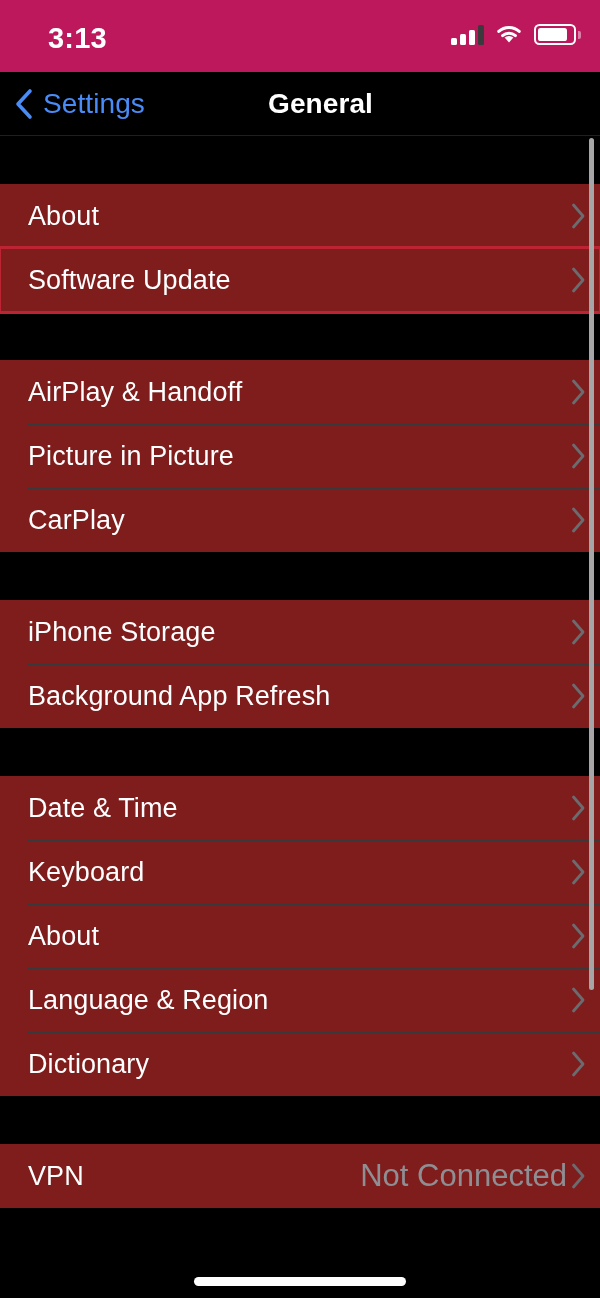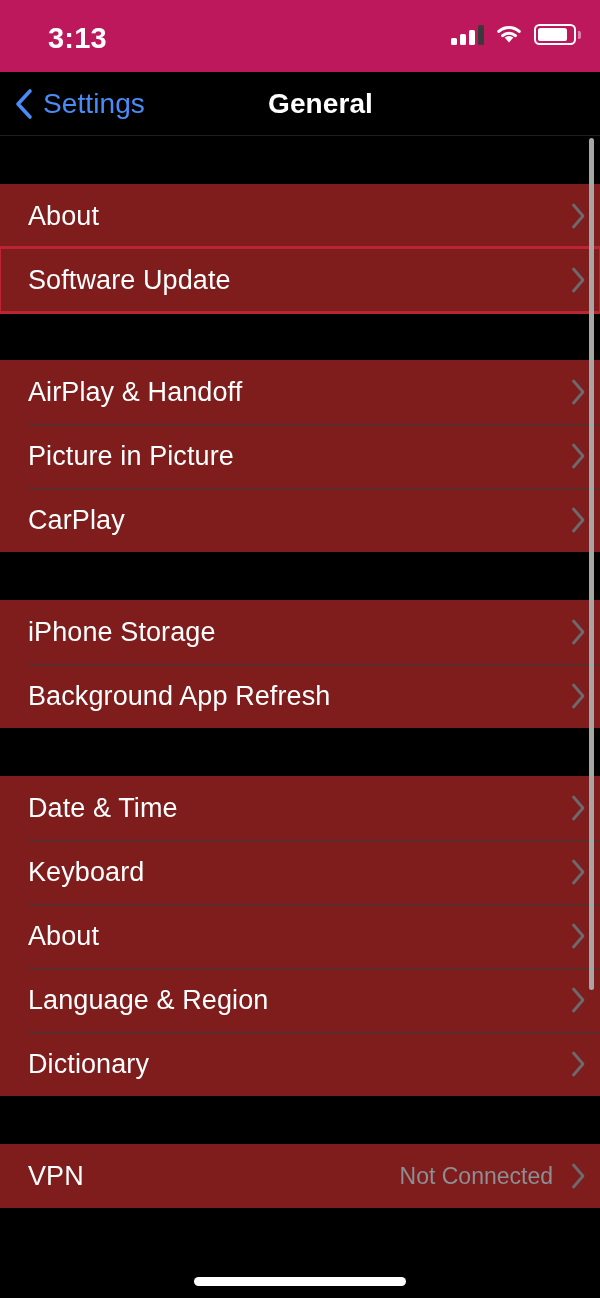--- a/index.html
+++ b/index.html
@@ -127,23 +127,23 @@
     background:#39393c;
   }
   .row-label {
     font-size:27px;
     color:#fff;
     letter-spacing:.1px;
     flex:1 1 auto;
     white-space:nowrap;
   }
   .row-value {
-    font-size:23px;
+    font-size:31px;
     color:#8e8e93;
-    margin-right:18px;
+    margin-right:4px;
     white-space:nowrap;
   }
   .chev { width:15px; height:26px; flex:0 0 auto; display:block; }
 
   
   .row.highlight {
     outline:3px solid #bc2333;
     outline-offset:-1px;
     z-index:3;
   }

